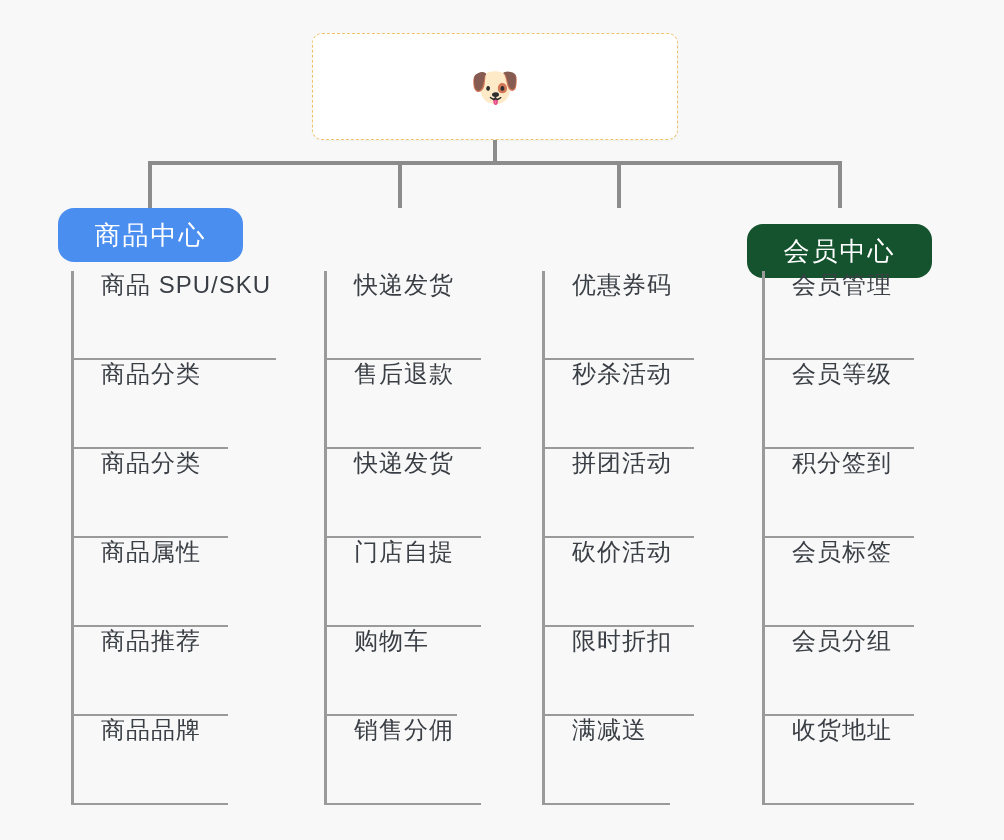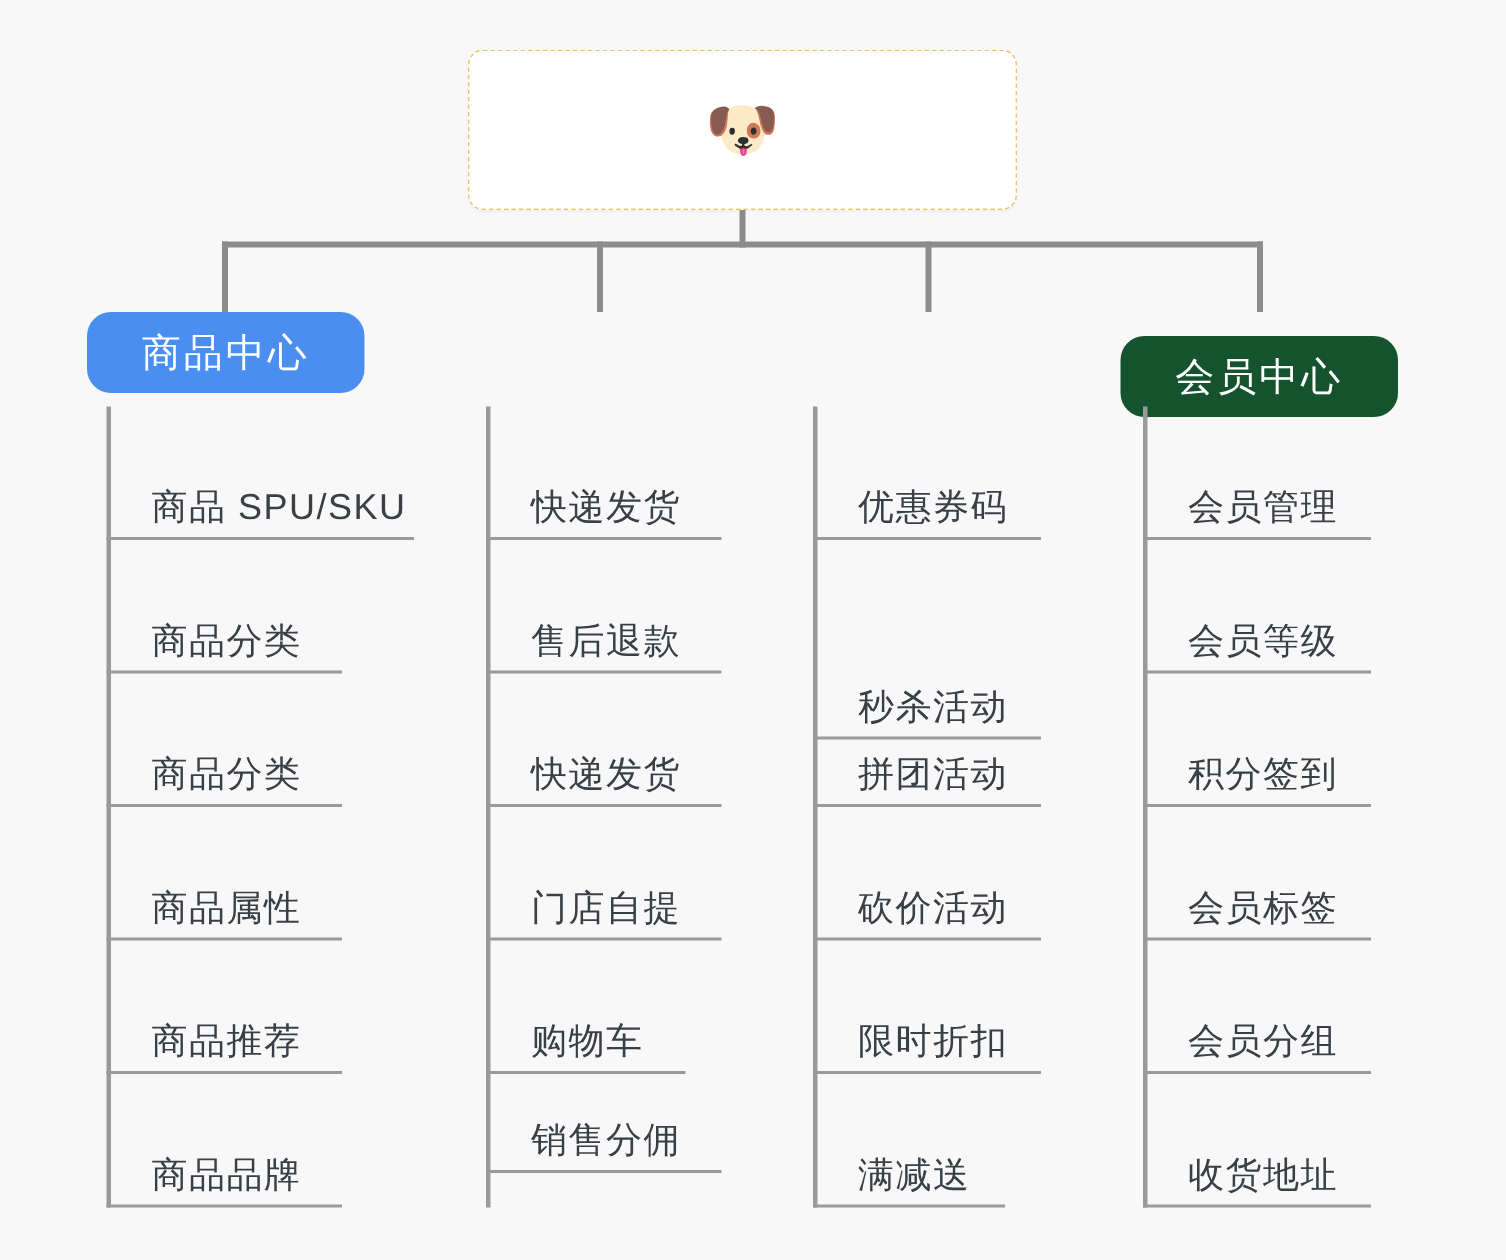--- a/index.html
+++ b/index.html
@@ -86,21 +86,21 @@
     top: 0;
     width: 3px;
     background: #9a9a9a;
   }
   .leaf-item {
     position: absolute;
     left: 0;
     height: 89px;
     box-sizing: border-box;
     display: flex;
-    align-items: flex-end;
+    align-items: flex-start;
     border-bottom: 2px solid #9a9a9a;
     padding-left: 30px;
     padding-bottom: 5px;
   }
   .leaf-label {
     font-size: 24px;
     color: #3a3f45;
     letter-spacing: 1px;
     white-space: nowrap;
     line-height: 1.15;
@@ -161,31 +161,31 @@
     </div>
     <div class="leaf-item" style="top:178px; width:157px;">
       <span class="leaf-label">快递发货</span>
     </div>
     <div class="leaf-item" style="top:267px; width:157px;">
       <span class="leaf-label">门店自提</span>
     </div>
     <div class="leaf-item" style="top:356px; width:133px;">
       <span class="leaf-label">购物车</span>
     </div>
-    <div class="leaf-item" style="top:422px; width:157px;">
+    <div class="leaf-item" style="top:445px; width:157px;">
       <span class="leaf-label">销售分佣</span>
     </div>
   </div>
 
   <div class="leaf-col" style="left:542px;">
     <div class="spine" style="height:534px;"></div>
     <div class="leaf-item" style="top:0px;   width:152px;">
       <span class="leaf-label">优惠券码</span>
     </div>
-    <div class="leaf-item" style="top:89px;  width:152px;margin-top:44px;">
+    <div class="leaf-item" style="top:89px;  width:152px;">
       <span class="leaf-label">秒杀活动</span>
     </div>
     <div class="leaf-item" style="top:178px; width:152px;">
       <span class="leaf-label">拼团活动</span>
     </div>
     <div class="leaf-item" style="top:267px; width:152px;">
       <span class="leaf-label">砍价活动</span>
     </div>
     <div class="leaf-item" style="top:356px; width:152px;">
       <span class="leaf-label">限时折扣</span>

